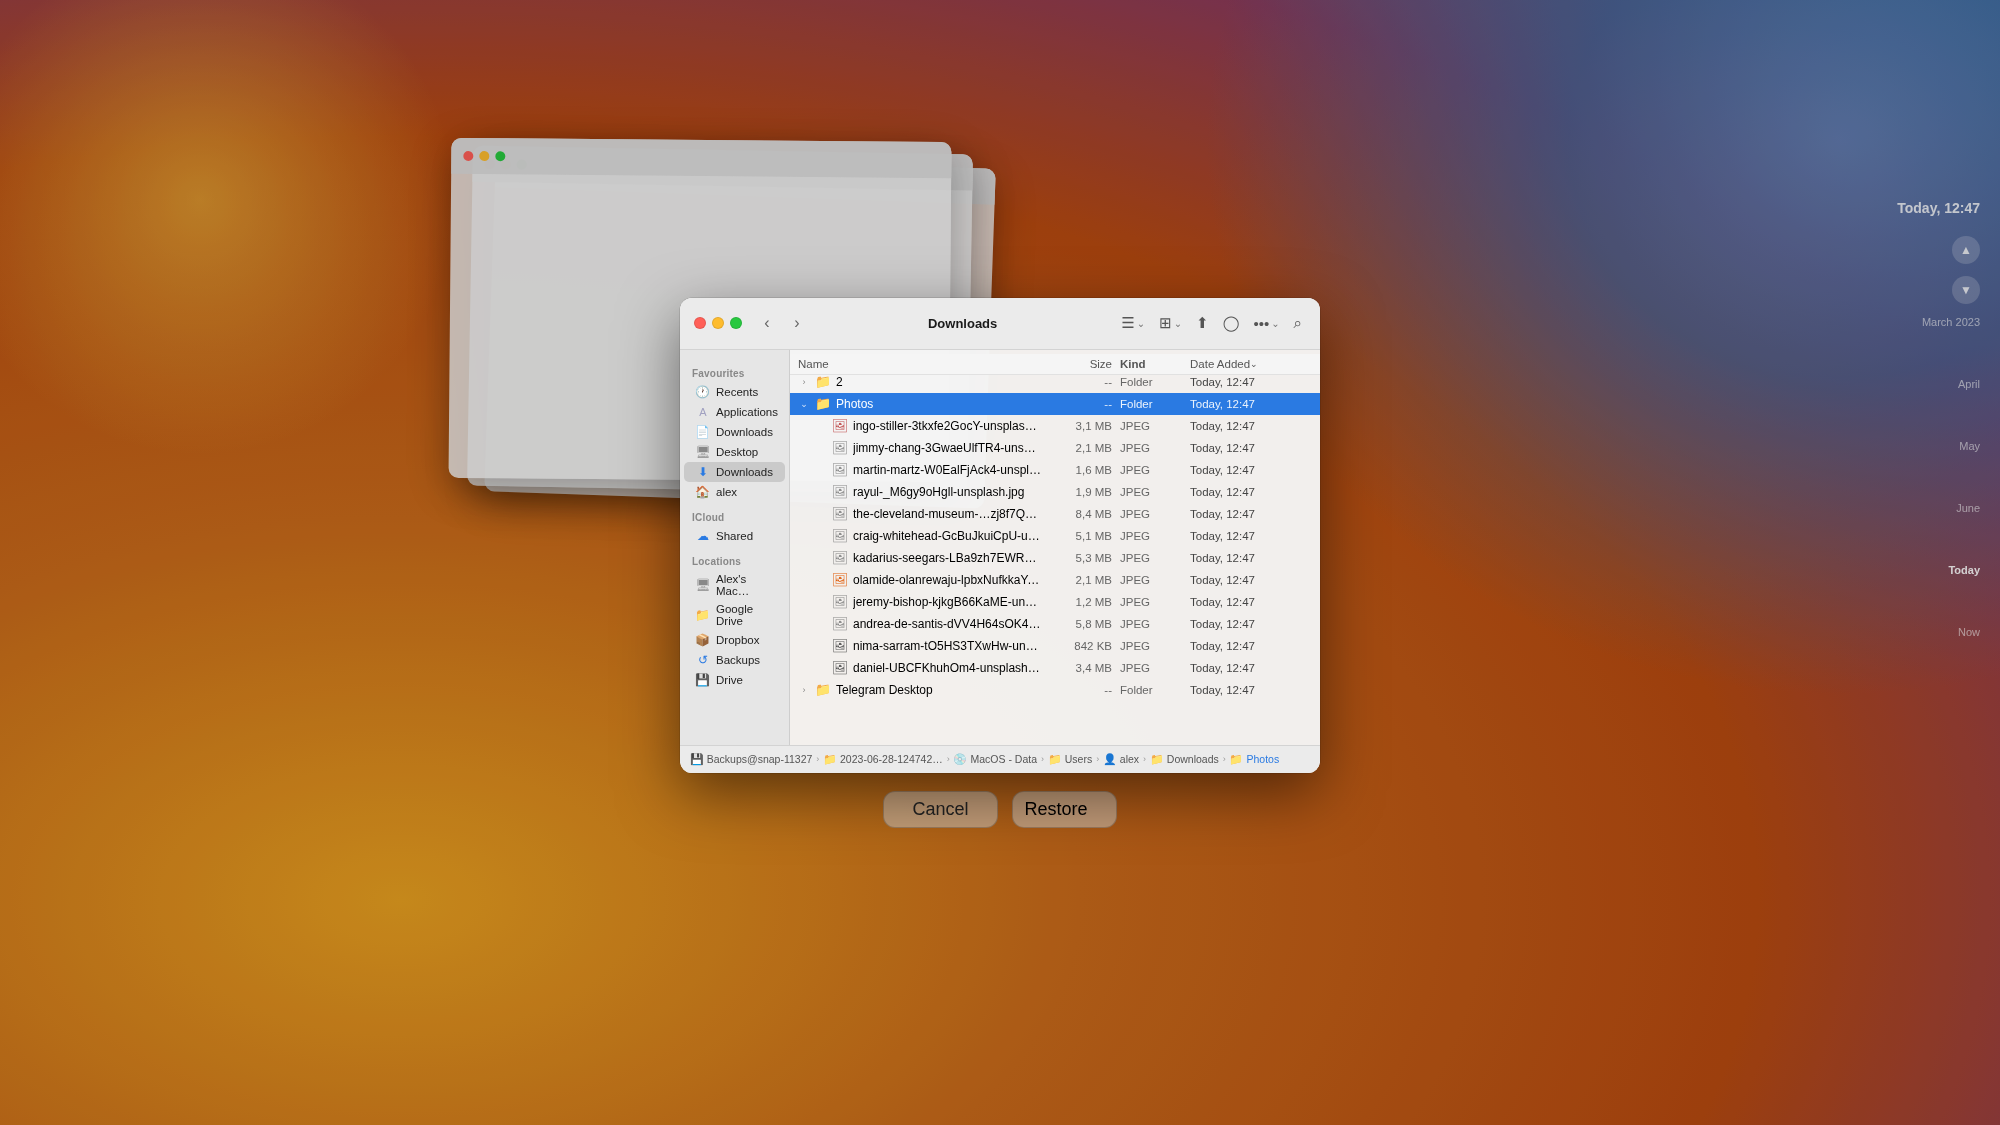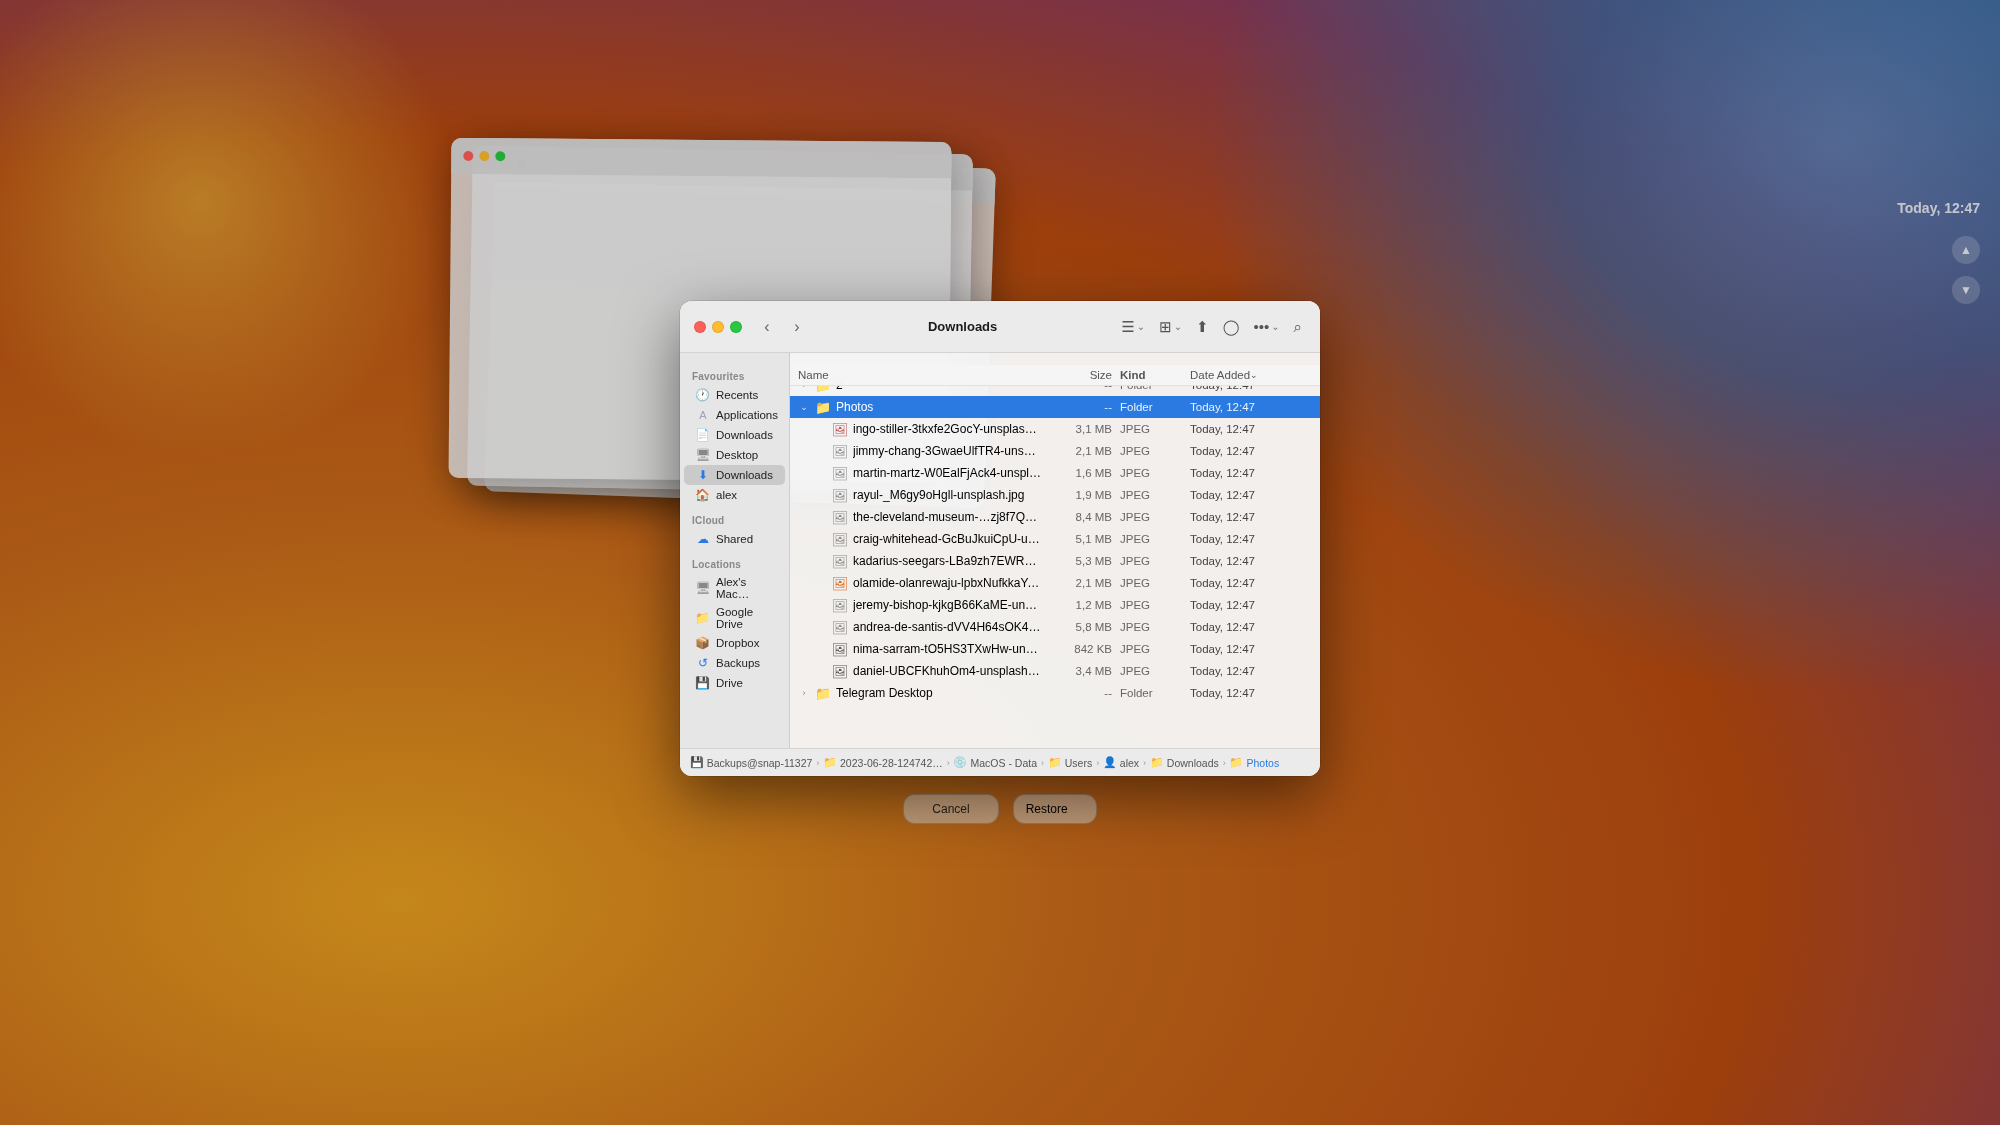--- a/index.html
+++ b/index.html
@@ -249,21 +249,21 @@
     }
 
     
     .col-headers {
       display: flex;
       align-items: center;
       padding: 4px 8px;
       border-bottom: 1px solid rgba(0,0,0,0.08);
       background: rgba(245,245,245,0.98);
       position: sticky;
-      top: 12px;
+      top: 4px;
       z-index: 10;
     }
     .col-header {
       font-size: 11.5px;
       color: #555;
       font-weight: 500;
       cursor: pointer;
     }
     .col-name { flex: 1; }
     .col-size { width: 70px; text-align: right; }
@@ -372,21 +372,21 @@
 
     
     .action-buttons {
       display: flex;
       gap: 14px;
       margin-top: 18px;
     }
     .action-btn {
       padding: 7px 28px;
       border-radius: 12px;
-      font-size: 12px;
+      font-size: 18px;
       font-weight: 500;
       cursor: pointer;
       border: 1px solid rgba(0,0,0,0.2);
     }
     .action-btn.cancel {
       background: rgba(200,180,160,0.7);
       color: #222;
     }
     .action-btn.restore {
       background: rgba(200,180,160,0.7);
@@ -422,20 +422,28 @@
       <div class="bg-dot green"></div>
     </div>
   </div>
 </div>
 
 <div class="calendar-widget">
   <div class="calendar-time">Today, 12:47</div>
   <div style="position:relative; height:60px;">
     <div class="calendar-nav-up">▲</div>
     <div class="calendar-nav-down">▼</div>
+  </div>
+  <div class="calendar-months">
+    <div class="calendar-month">March 2023</div>
+    <div class="calendar-month">April</div>
+    <div class="calendar-month">May</div>
+    <div class="calendar-month">June</div>
+    <div class="calendar-month today">Today</div>
+    <div class="calendar-month">Now</div>
   </div>
 </div>
 
 <div class="overlay">
   <div class="finder-window">
 
     <div class="finder-toolbar">
       <div class="traffic-lights">
         <div class="traffic-light tl-red"></div>
         <div class="traffic-light tl-yellow"></div>

